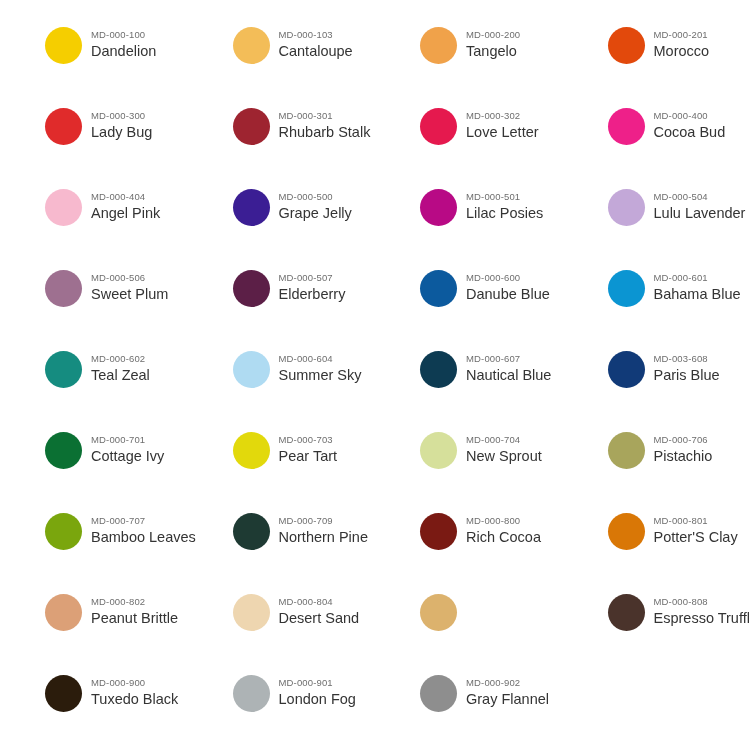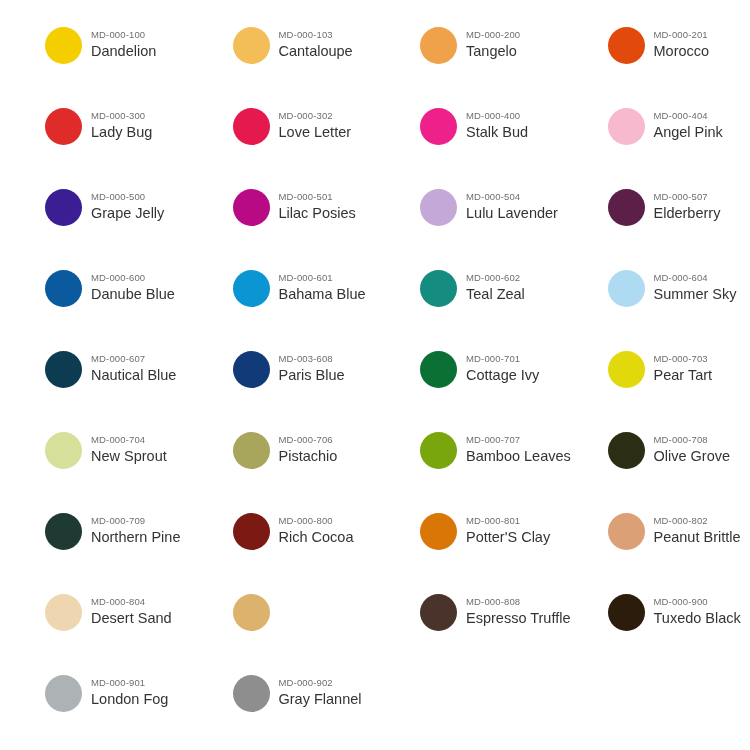--- a/index.html
+++ b/index.html
@@ -99,31 +99,38 @@
     </div>
   </div>
     <div class="swatch-cell">
     <div class="swatch-chip" title="Lady Bug" style="background: rgb(224, 43, 43);"></div>
     <div class="swatch-text">
       <span class="swatch-code">MD-000-300</span>
       <span class="swatch-name">Lady Bug</span>
     </div>
   </div>
     <div class="swatch-cell">
+    <div class="swatch-chip" title="Rhubarb Stalk" style="background: rgb(158, 36, 48);"></div>
+    <div class="swatch-text">
+      <span class="swatch-code">MD-000-301</span>
+      <span class="swatch-name">Rhubarb Stalk</span>
+    </div>
+  </div>
+    <div class="swatch-cell">
     <div class="swatch-chip" title="Love Letter" style="background: rgb(229, 25, 78);"></div>
     <div class="swatch-text">
       <span class="swatch-code">MD-000-302</span>
       <span class="swatch-name">Love Letter</span>
     </div>
   </div>
     <div class="swatch-cell">
     <div class="swatch-chip" title="Rose Bud" style="background: rgb(238, 32, 137);"></div>
     <div class="swatch-text">
       <span class="swatch-code">MD-000-400</span>
-      <span class="swatch-name">Stalk Bud</span>
+      <span class="swatch-name">Cocoa Bud</span>
     </div>
   </div>
     <div class="swatch-cell">
     <div class="swatch-chip" title="Angel Pink" style="background: rgb(247, 185, 206);"></div>
     <div class="swatch-text">
       <span class="swatch-code">MD-000-404</span>
       <span class="swatch-name">Angel Pink</span>
     </div>
   </div>
     <div class="swatch-cell">
@@ -141,20 +148,27 @@
     </div>
   </div>
     <div class="swatch-cell">
     <div class="swatch-chip" title="Lulu Lavender" style="background: rgb(195, 168, 216);"></div>
     <div class="swatch-text">
       <span class="swatch-code">MD-000-504</span>
       <span class="swatch-name">Lulu Lavender</span>
     </div>
   </div>
     <div class="swatch-cell">
+    <div class="swatch-chip" title="Sweet Plum" style="background: rgb(158, 112, 144);"></div>
+    <div class="swatch-text">
+      <span class="swatch-code">MD-000-506</span>
+      <span class="swatch-name">Sweet Plum</span>
+    </div>
+  </div>
+    <div class="swatch-cell">
     <div class="swatch-chip" title="Elderberry" style="background: rgb(92, 31, 71);"></div>
     <div class="swatch-text">
       <span class="swatch-code">MD-000-507</span>
       <span class="swatch-name">Elderberry</span>
     </div>
   </div>
     <div class="swatch-cell">
     <div class="swatch-chip" title="Danube Blue" style="background: rgb(12, 90, 158);"></div>
     <div class="swatch-text">
       <span class="swatch-code">MD-000-600</span>
@@ -225,27 +239,20 @@
     </div>
   </div>
     <div class="swatch-cell">
     <div class="swatch-chip" title="Bamboo Leaves" style="background: rgb(122, 166, 13);"></div>
     <div class="swatch-text">
       <span class="swatch-code">MD-000-707</span>
       <span class="swatch-name">Bamboo Leaves</span>
     </div>
   </div>
     <div class="swatch-cell">
-    <div class="swatch-chip" title="Olive Grove" style="background: rgb(43, 46, 20);"></div>
-    <div class="swatch-text">
-      <span class="swatch-code">MD-000-708</span>
-      <span class="swatch-name">Olive Grove</span>
-    </div>
-  </div>
-    <div class="swatch-cell">
     <div class="swatch-chip" title="Northern Pine" style="background: rgb(30, 58, 51);"></div>
     <div class="swatch-text">
       <span class="swatch-code">MD-000-709</span>
       <span class="swatch-name">Northern Pine</span>
     </div>
   </div>
     <div class="swatch-cell">
     <div class="swatch-chip" title="Rich Cocoa" style="background: rgb(122, 26, 19);"></div>
     <div class="swatch-text">
       <span class="swatch-code">MD-000-800</span>

